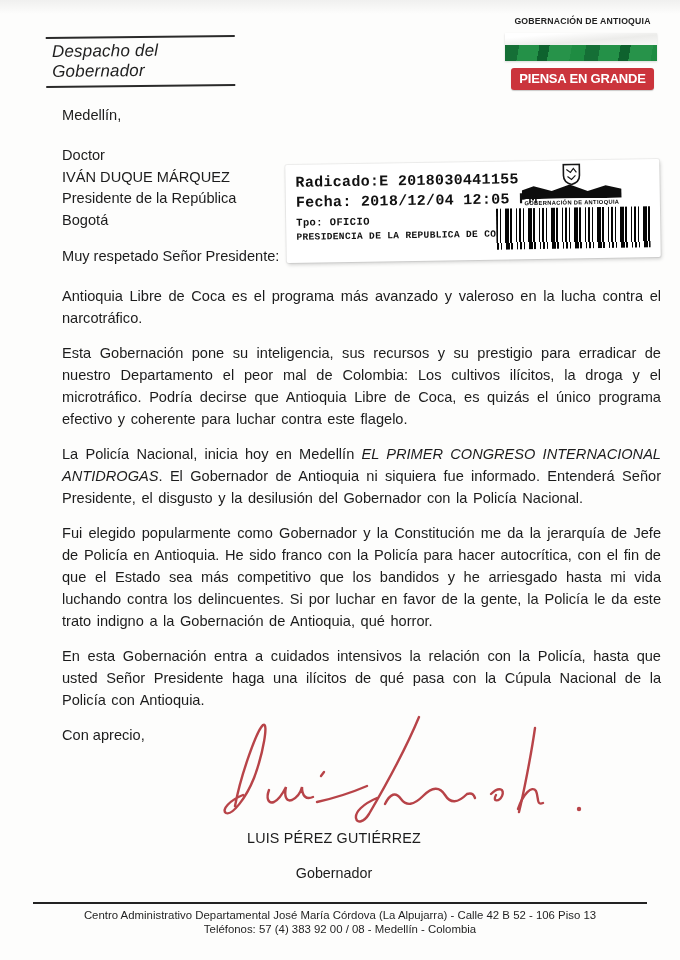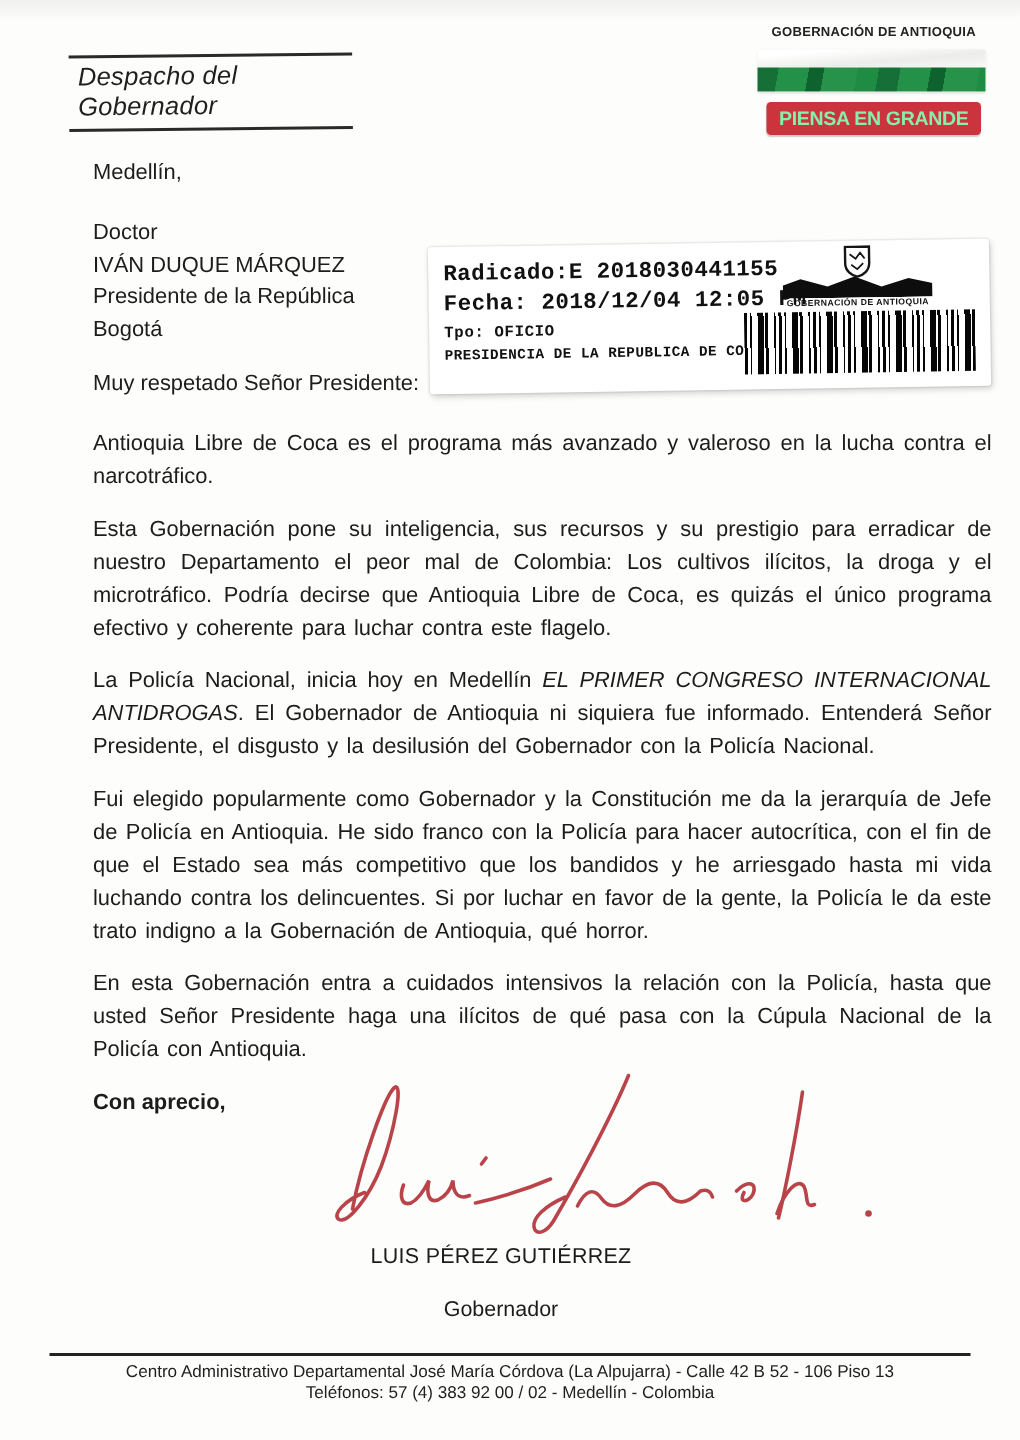--- a/index.html
+++ b/index.html
@@ -29,33 +29,33 @@
   .office-box span{font-style:italic;font-size:17px;letter-spacing:.2px;color:#1f1f1f;}
 
   .brand{position:absolute;left:505px;top:16px;width:155px;text-align:center;}
   .brand-name{font-size:8.7px;font-weight:700;letter-spacing:.2px;color:#222;white-space:nowrap;}
   .flag{margin-top:7px;width:152px;height:28px;box-shadow:0 1px 2px rgba(0,0,0,.15);}
   .flag-white{height:12px;background:linear-gradient(175deg,#ffffff 20%,#ececea 60%,#f8f8f7);}
   .flag-green{height:16px;
     background:repeating-linear-gradient(100deg,
       #156f36 0 14px,#249148 14px 34px,#0e622e 34px 44px,#27934a 44px 66px,var(--brand-green) 66px 80px);}
   .tagline{
-    margin:7px auto 0;display:inline-block;background:var(--brand-red);color:#86efac;
+    margin:7px auto 0;display:inline-block;background:var(--brand-red);color:#ffffff;
     font-size:13px;font-weight:700;letter-spacing:-.2px;padding:3px 8px 4px;border-radius:3px;
     white-space:nowrap;box-shadow:0 1px 1px rgba(0,0,0,.2);
   }
 
   
   .letter{position:absolute;left:42px;top:104px;width:599px;font-size:14.6px;line-height:22px;margin-left:20px;}
   .city{margin:0 0 19px;}
   .recipient div{line-height:21.7px;}
   .salutation{margin:13px 0 18px;}
   .letter p{margin:0 0 13px;text-align:justify;word-spacing:1.5px;}
   .letter p .it{font-style:italic;}
-  .closing{margin-top:3px;font-weight:bold;}
+  .closing{margin-top:3px;}
 
   
   .stamp{
     position:absolute;left:286px;top:162px;width:374px;height:98px;background:#fff;
     transform:rotate(-0.9deg);border-radius:2px;
     box-shadow:0 0 0 1px rgba(0,0,0,.05),1px 2px 4px rgba(0,0,0,.18);
   }
   .stamp .ln{position:absolute;left:10px;font-family:"Liberation Mono","DejaVu Sans Mono",monospace;
     font-weight:700;color:#111;white-space:nowrap;}
   .st-l1{top:10px;font-size:15px;letter-spacing:.3px;}
@@ -154,14 +154,14 @@
 </svg>
 
 <div class="sign-block">
   <div class="sign-name">LUIS PÉREZ GUTIÉRREZ</div>
   <div class="sign-title">Gobernador</div>
 </div>
 
 <div class="footer">
   <div class="footer-rule"></div>
   <div class="footer-l1">Centro Administrativo Departamental José María Córdova (La Alpujarra) - Calle 42 B 52 - 106 Piso 13</div>
-  <div class="footer-l2">Teléfonos: 57 (4) 383 92 00 / 02  -  Medellín - Colombia</div>
+  <div class="footer-l2">Teléfonos: 57 (4) 383 92 00 / 08  -  Medellín - Colombia</div>
 </div>
 
 </body></html>

